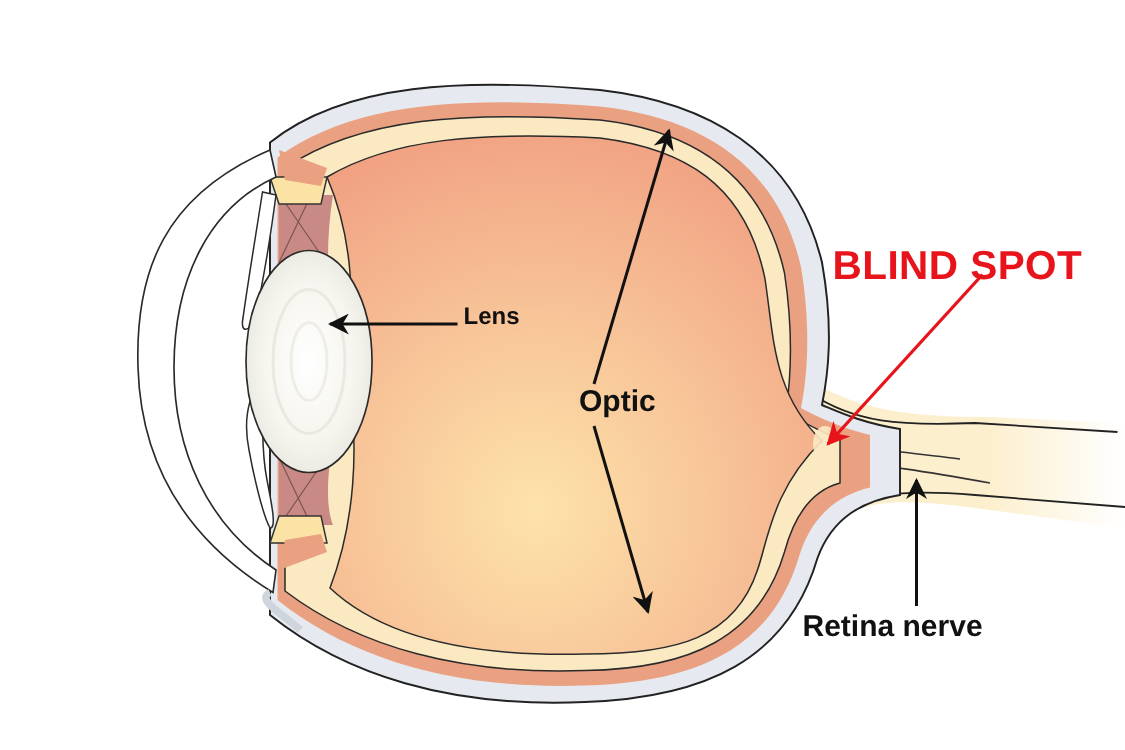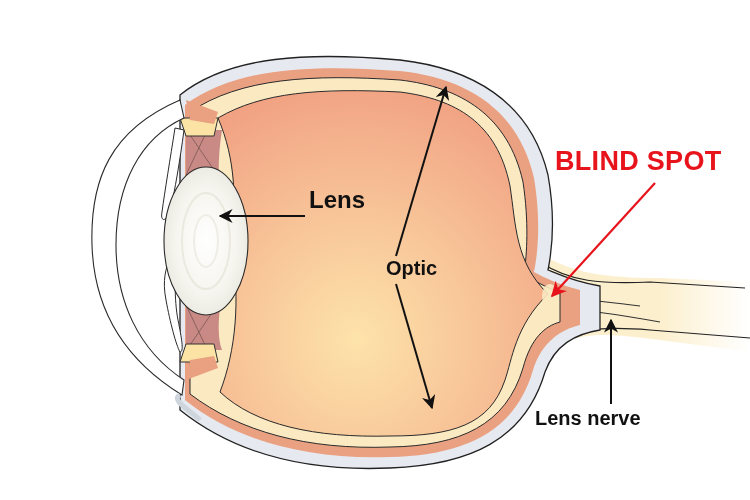--- a/index.html
+++ b/index.html
@@ -1,22 +1,22 @@
 <!DOCTYPE html>
 <html><head>
 <meta charset="utf-8">
 <style>
   html, body { margin: 0; padding: 0; background: #ffffff; }
   body { width: 750px; height: 500px; position: relative; overflow: hidden; font-family: "Liberation Sans", sans-serif; }
   #diagram { position: absolute; left: 0; top: 0; width: 750px; height: 500px; }
   .label { position: absolute; font-family: "Liberation Sans", sans-serif; font-weight: bold; color: #111111; white-space: nowrap; line-height: 1; }
-  .lbl-lens { left: 309px; top: 188px; font-size: 24px; }
+  .lbl-lens { left: 309px; top: 204px; font-size: 16px; }
   .lbl-retina { left: 386px; top: 258px; font-size: 20px; }
   .lbl-optic { left: 535px; top: 408px; font-size: 20px; }
-  .lbl-blind { left: 555px; top: 148px; font-size: 27px; color: #e8141c; letter-spacing: 0.3px; }
+  .lbl-blind { left: 555px; top: 164px; font-size: 27px; color: #e8141c; letter-spacing: 0.3px; }
 </style>
 </head>
 <body>
 
 <svg id="diagram" viewBox="0 0 750 500" xmlns="http://www.w3.org/2000/svg">
   <defs>
     <radialGradient id="vitGrad" cx="0.42" cy="0.72" r="0.75">
       <stop offset="0" stop-color="#fde3aa"></stop>
       <stop offset="0.45" stop-color="#f8c79a"></stop>
       <stop offset="1" stop-color="#f1a283"></stop>
@@ -101,13 +101,13 @@
   <line x1="305" y1="216" x2="220" y2="216" stroke="#111" stroke-width="2" marker-end="url(#arrowBlack)"></line>
   <line x1="396" y1="256" x2="446" y2="87" stroke="#111" stroke-width="2" marker-end="url(#arrowBlack)"></line>
   <line x1="396" y1="284" x2="432" y2="408" stroke="#111" stroke-width="2" marker-end="url(#arrowBlack)"></line>
   <line x1="655" y1="183" x2="552" y2="296" stroke="#e8141c" stroke-width="2.2" marker-end="url(#arrowRed)"></line>
   <line x1="611" y1="404" x2="611" y2="320" stroke="#111" stroke-width="2" marker-end="url(#arrowBlack)"></line>
 </svg>
 
 <div class="label lbl-lens">Lens</div>
 <div class="label lbl-retina">Optic</div>
 <div class="label lbl-blind">BLIND SPOT</div>
-<div class="label lbl-optic">Lens nerve</div>
+<div class="label lbl-optic">Retina nerve</div>
 
 </body></html>

